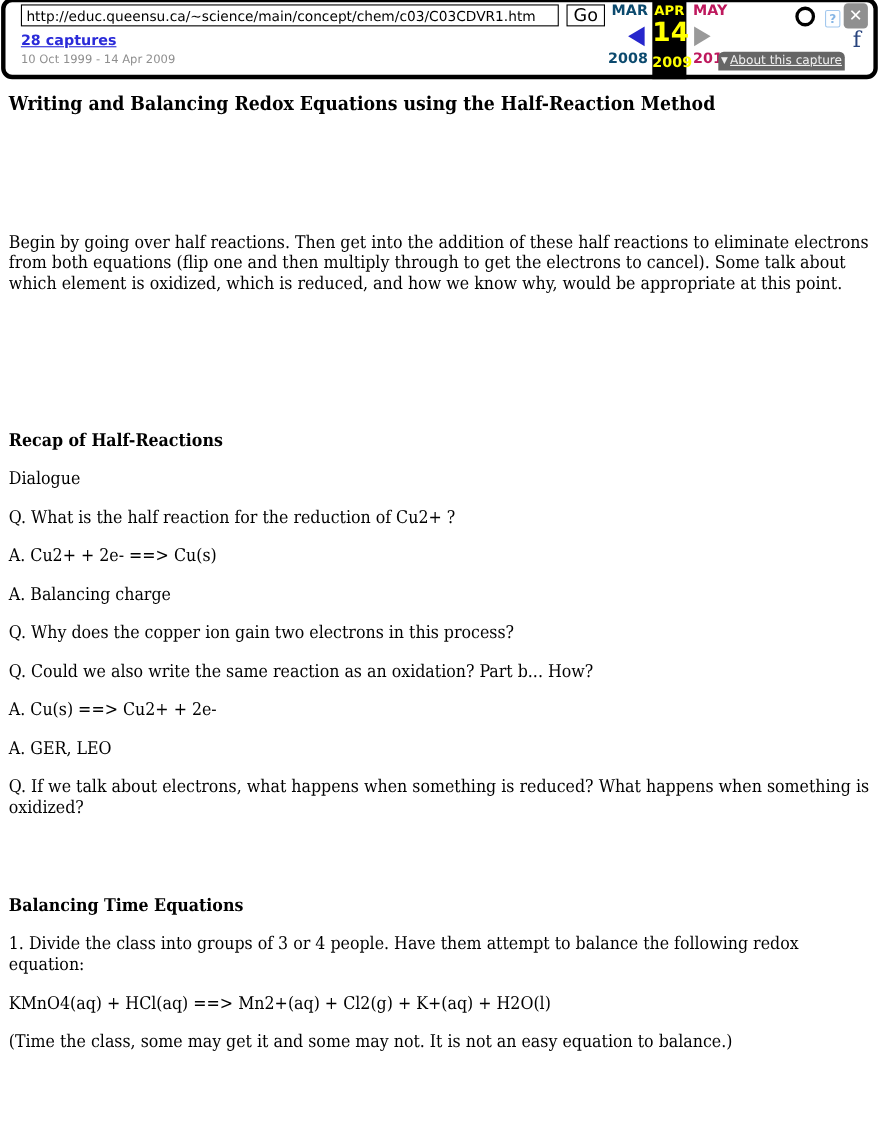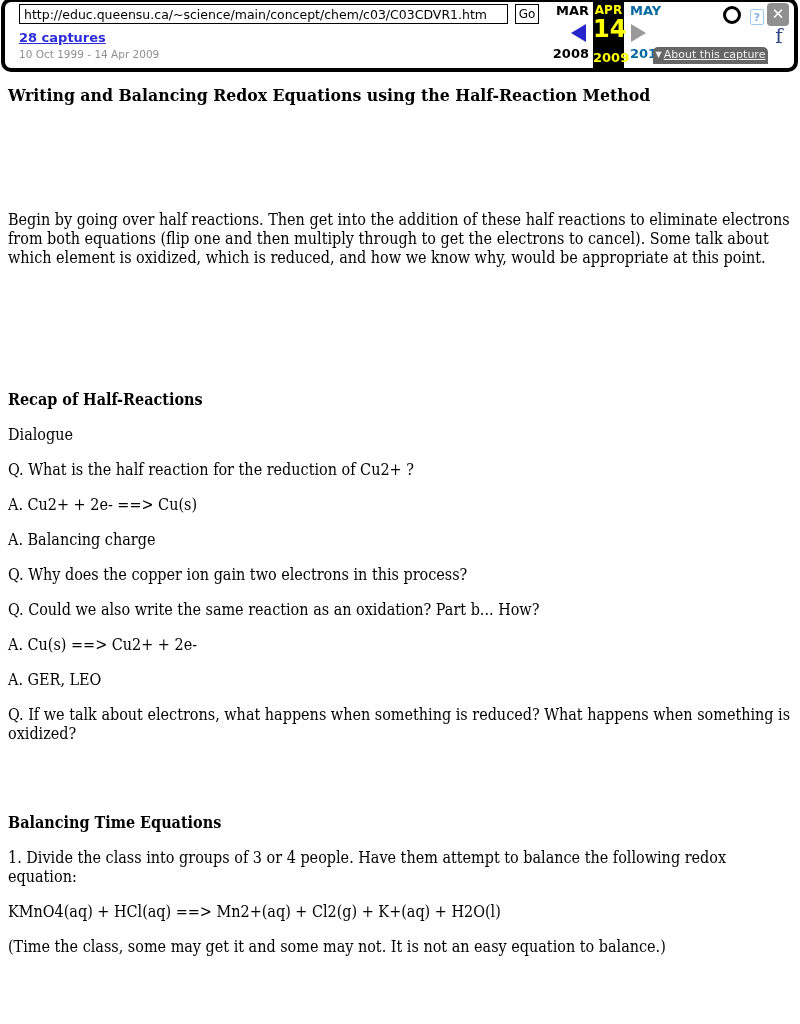--- a/index.html
+++ b/index.html
@@ -26,40 +26,40 @@
   .wm-url {
     position: absolute; left: 14px; top: 2px;
     width: 489px; height: 20px;
     border: 1px solid #000;
     font-family: "DejaVu Sans", sans-serif;
     font-size: 12.5px; padding: 0 4px;
     color: #000;
   }
   .wm-go {
     position: absolute; left: 510px; top: 2px;
-    width: 24px; height: 20px;
+    width: 35px; height: 20px;
     border: 1px solid #000; background: #fff;
     font-family: "DejaVu Sans", sans-serif;
-    font-size: 12px; line-height: 16px;
+    font-size: 16px; line-height: 16px;
     text-align: center; cursor: pointer; padding: 0;
   }
   .wm-captures {
     position: absolute; left: 14px; top: 28px;
     font-size: 13px; font-weight: bold;
     color: #2b2bd9; text-decoration: underline; cursor: pointer;
   }
   .wm-range {
     position: absolute; left: 14px; top: 46px;
     font-size: 10.5px; color: #8f8f8f;
   }
 
   
   .cal-prev-month, .cal-prev-year {
     position: absolute; width: 46px; text-align: right;
-    font-size: 13px; font-weight: bold; color: #000000;
+    font-size: 13px; font-weight: bold; color: #0c4a6e;
   }
   .cal-prev-month { left: 538px; top: 1px; }
   .cal-prev-year  { left: 538px; top: 44px; }
   .cal-arrow-left {
     position: absolute; left: 566px; top: 22px;
     width: 0; height: 0;
     border-top: 9px solid transparent;
     border-bottom: 9px solid transparent;
     border-right: 15px solid #2626cc;
     cursor: pointer;
@@ -68,21 +68,21 @@
     position: absolute; left: 588px; top: -4px;
     width: 31px; height: 74px;
     background: #000; color: #ffff00;
     text-align: center;
   }
   .cal-cur-month { position: absolute; left: 0; right: 0; top: 5px; font-size: 12px; font-weight: bold; }
   .cal-cur-day   { position: absolute; left: 0; right: 15px; top: 17px; font-size: 24px; font-weight: bold; }
   .cal-cur-year  { position: absolute; left: 0; right: 0; bottom: 7px; font-size: 13px; font-weight: bold; }
   .cal-next-month, .cal-next-year {
     position: absolute; width: 46px; text-align: left;
-    font-size: 13px; font-weight: bold; color: #0369a1;
+    font-size: 13px; font-weight: bold; color: #be185d;
   }
   .cal-next-month { left: 625px; top: 1px; }
   .cal-next-year  { left: 625px; top: 44px; }
   .cal-arrow-right {
     position: absolute; left: 626px; top: 22px;
     width: 0; height: 0;
     border-top: 9px solid transparent;
     border-bottom: 9px solid transparent;
     border-left: 15px solid #999;
     cursor: pointer;

